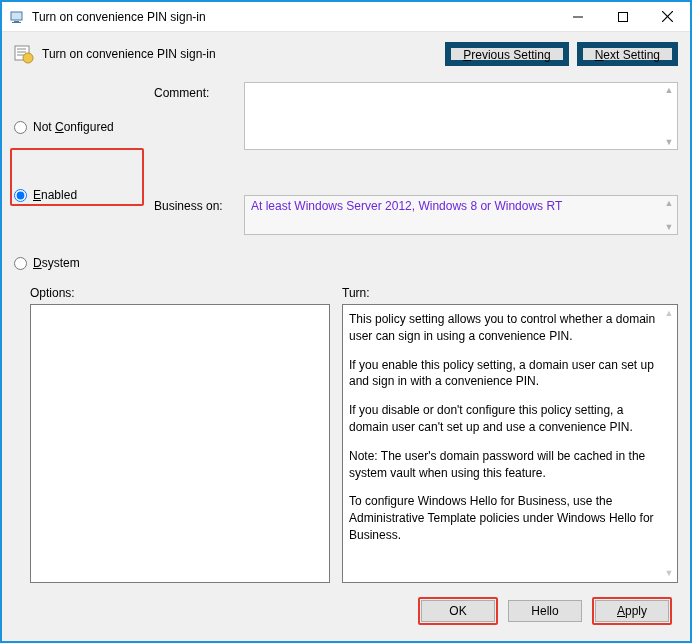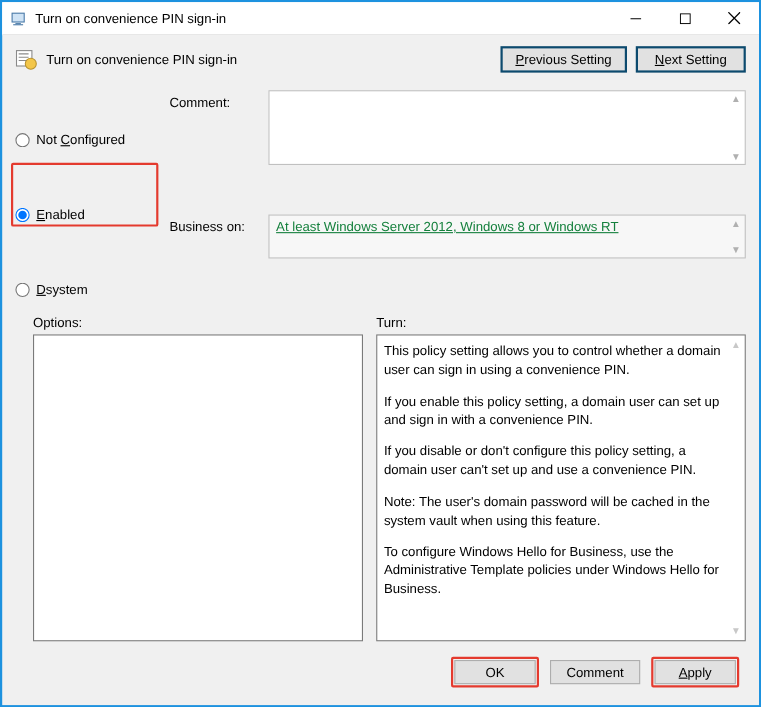--- a/index.html
+++ b/index.html
@@ -58,21 +58,21 @@
   .row1 .lefticon {
     width:20px; height:20px;
     display:inline-flex;align-items:center;justify-content:center;
   }
   .row1 .policy-name { flex:1; }
   .navbtn {
     height:24px;
     min-width:100px;
     padding:0 12px;
     background:#e1e1e1;
-    border:2px solid #0c4a6e;
+    border:6px solid #0c4a6e;
     font: inherit;
     cursor:default;
   }
 
   .config-area {
     display:flex;
     gap:10px;
     margin-top:8px;
   }
   .radios {
@@ -110,22 +110,21 @@
   .field-label { padding-top:4px; }
   .comment-box, .supported-box {
     background:#fff;
     border:1px solid #c0c0c0;
     position:relative;
   }
   .comment-box { height:68px; }
   .supported-box { height:40px; background:#f7f7f7; }
   .supported-box .supported-text {
     padding:3px 18px 3px 6px;
-    color:#15803d;
-    text-decoration:underline;
+    color:#6d28d9;
   }
   .scroll-hint {
     position:absolute; right:0; top:0; bottom:0; width:16px;
     display:flex; flex-direction:column; justify-content:space-between;
     align-items:center;
     padding:2px 0;
     color:#b0b0b0;
     font-size:9px;
     user-select:none;
   }
@@ -298,21 +297,21 @@
             <span>▲</span>
             <span>▼</span>
           </div>
       </div>
     </div>
 
     <div class="footer">
       <span class="highlight-wrap">
         <button class="btn">OK</button>
       </span>
-      <button class="btn">Comment</button>
+      <button class="btn">Hello</button>
       <span class="highlight-wrap">
         <button class="btn">
           <span class="underlined-letter">A</span><span>pply</span>
         </button>
       </span>
     </div>
 
   </div>
 </div>
 

